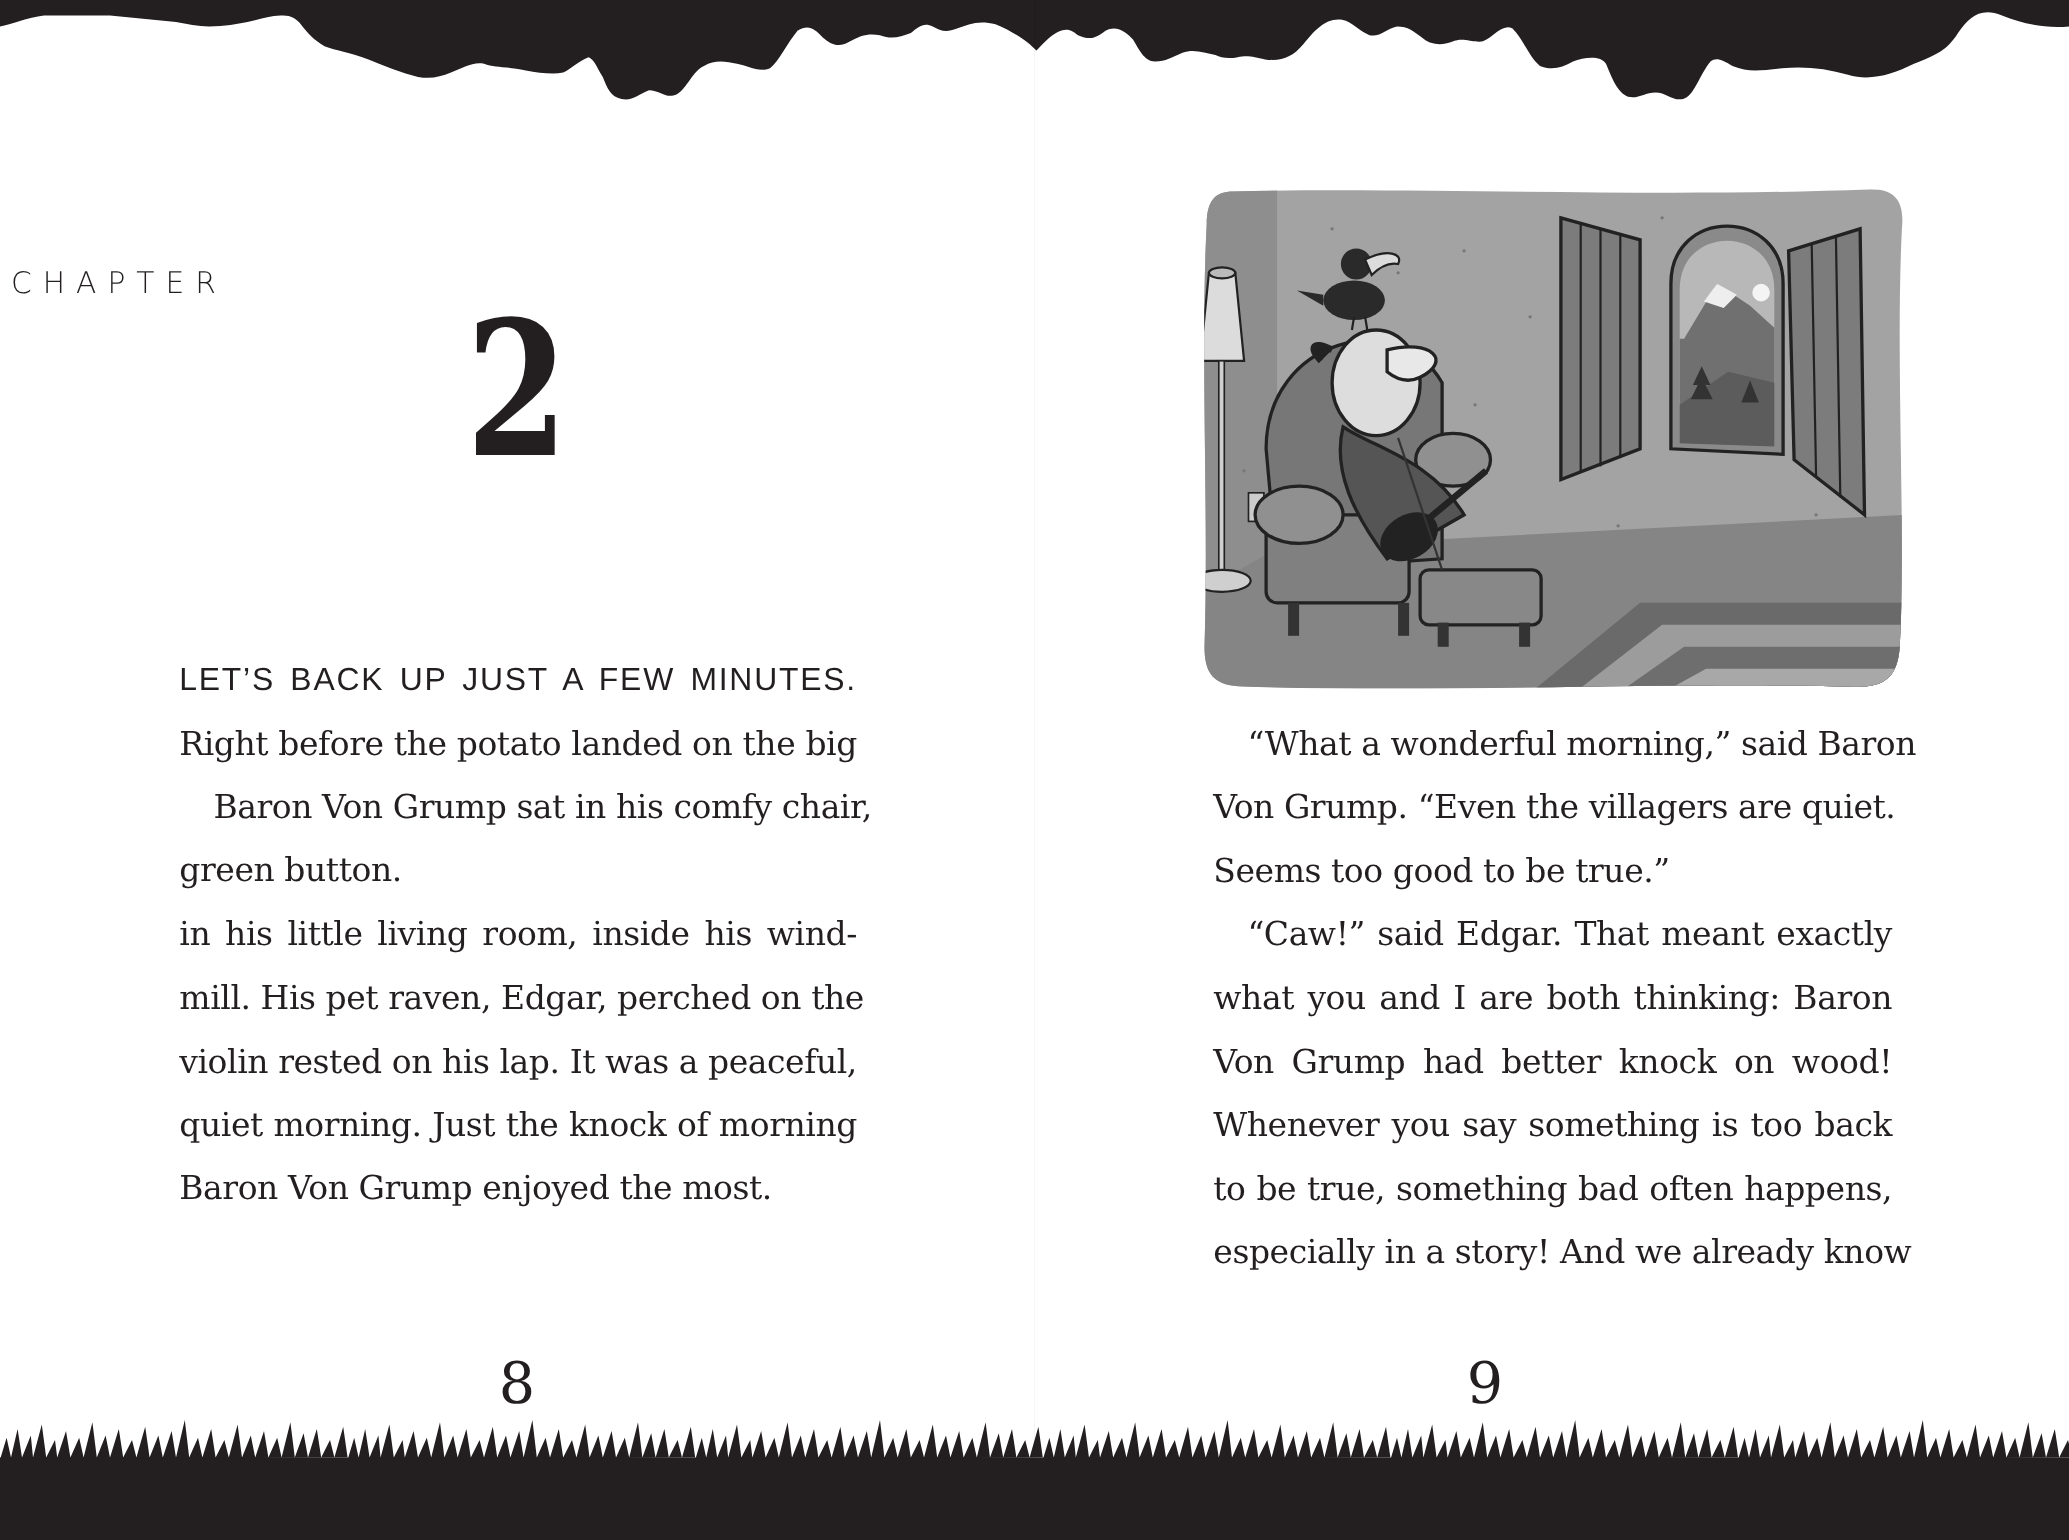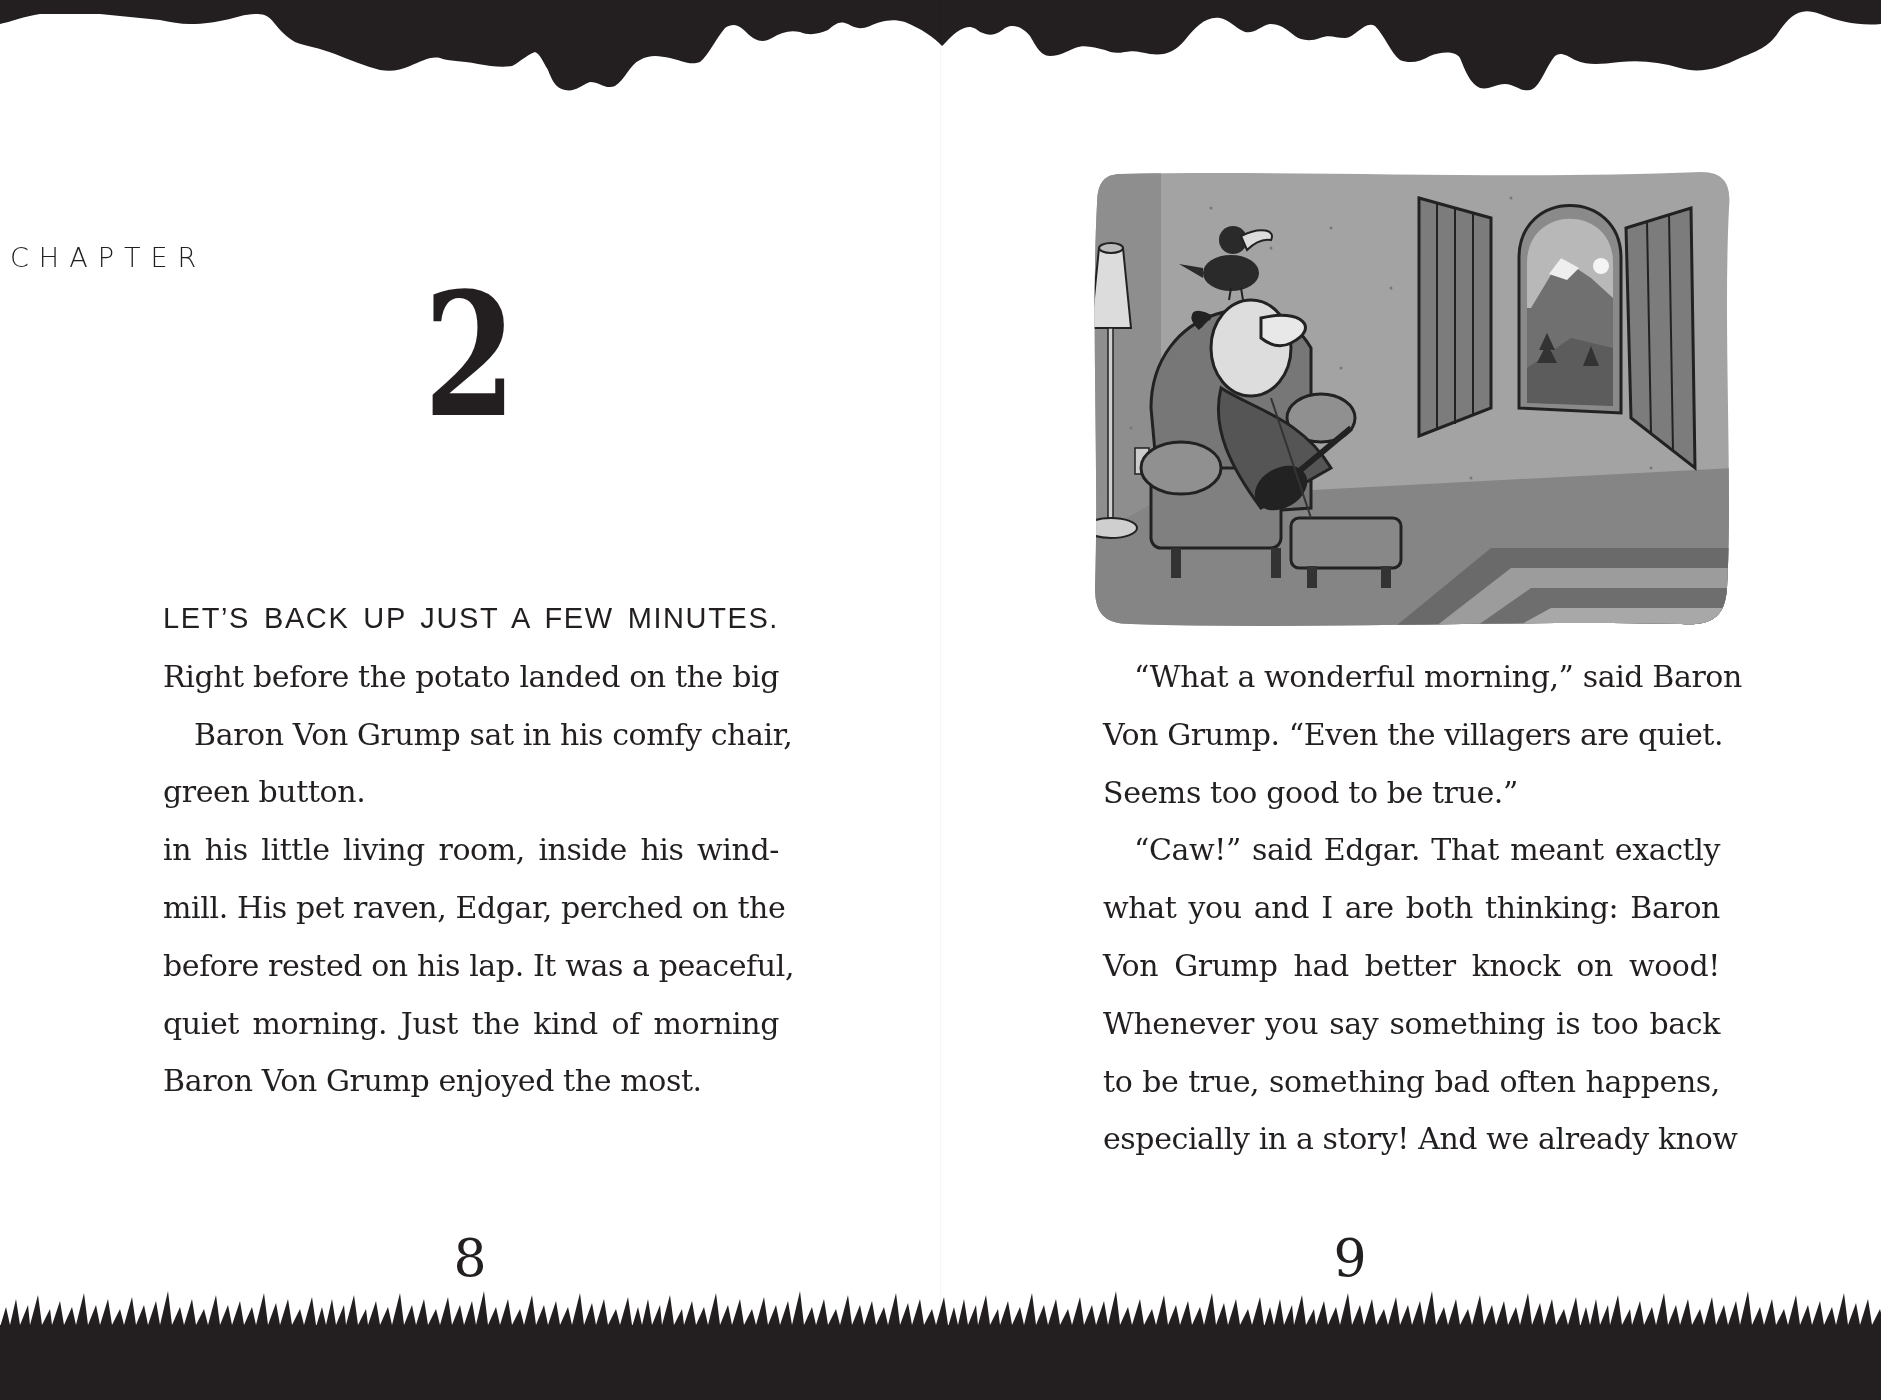--- a/index.html
+++ b/index.html
@@ -58,22 +58,22 @@
   <div class="chapter-label">CHAPTER</div>
   <div class="chapter-number">2</div>
 
   <div class="text-block text-left">
     <span class="line opener">LET’S BACK UP JUST A FEW MINUTES.</span>
     <span class="line">Right before the potato landed on the big</span>
     <span class="line indent">Baron Von Grump sat in his comfy chair,</span>
     <span class="line last">green button.</span>
     <span class="line">in his little living room, inside his wind-</span>
     <span class="line">mill. His pet raven, Edgar, perched on the</span>
-    <span class="line">before rested on his lap. It was a peaceful,</span>
-    <span class="line">quiet morning. Just the kind of morning</span>
+    <span class="line">violin rested on his lap. It was a peaceful,</span>
+    <span class="line">quiet morning. Just the knock of morning</span>
     <span class="line last">Baron Von Grump enjoyed the most.</span>
   </div>
 
   <div class="page-number pn-left">8</div>
 </div>
 
 <div class="page page-right">
   <svg class="illustration" viewBox="0 0 642 462">
     <defs>
       <clipPath id="wob">

